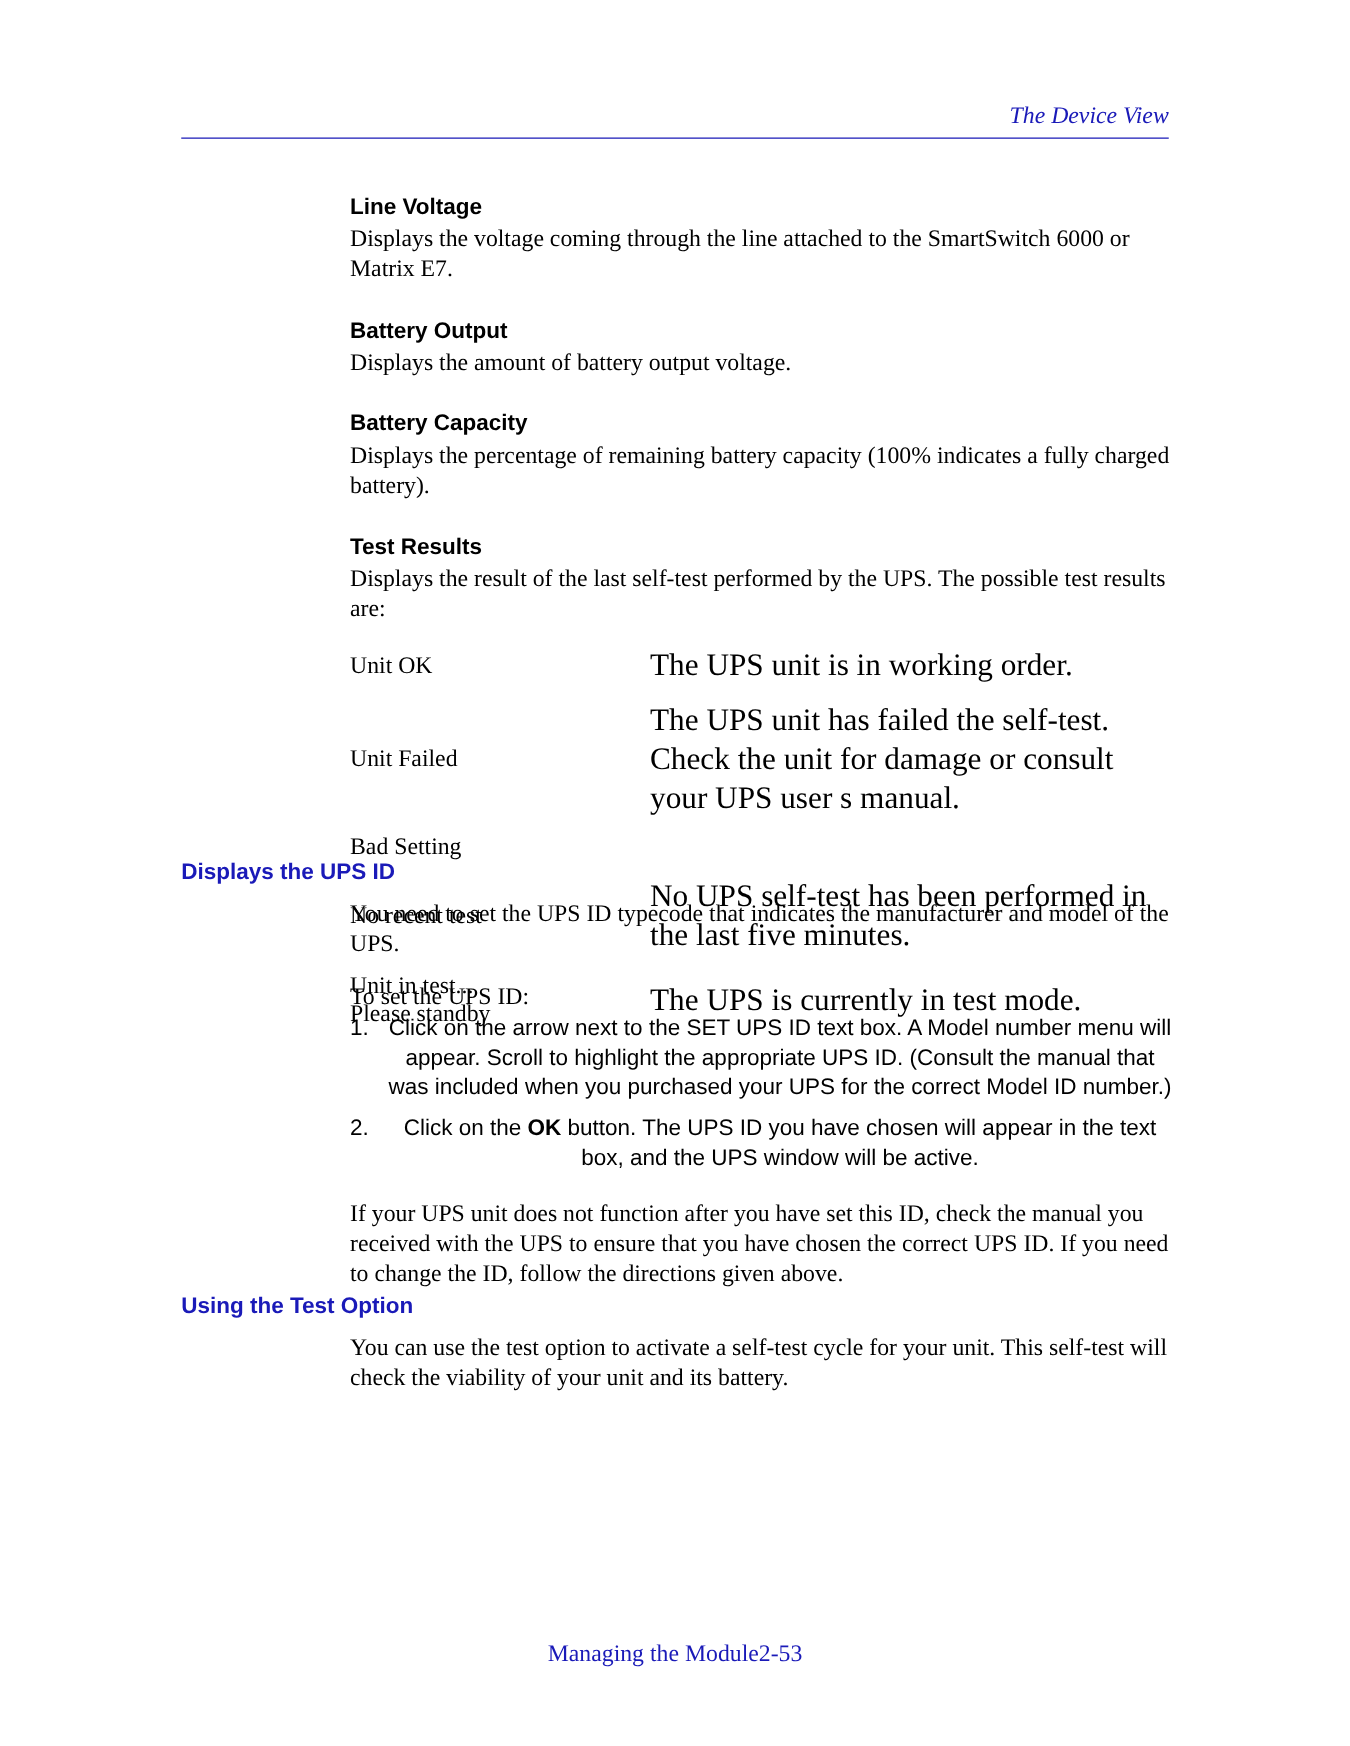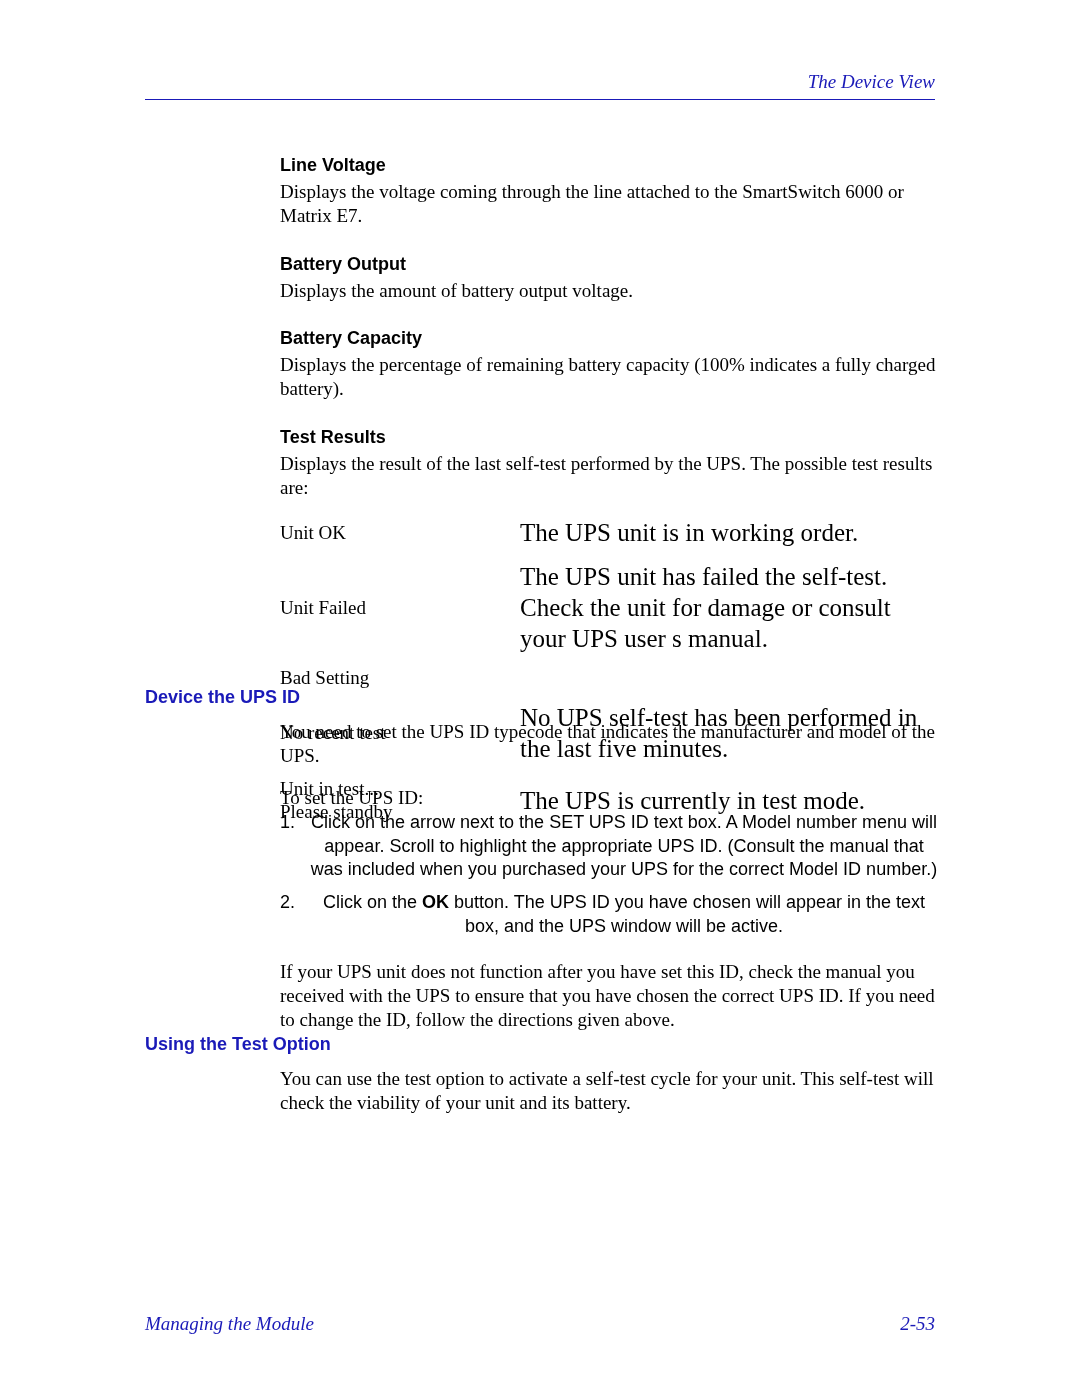--- a/index.html
+++ b/index.html
@@ -10,21 +10,21 @@
     color: #000;
   }
   .page {
     width: 1080px;
     height: 1397px;
     position: relative;
     box-sizing: border-box;
   }
   .header-area {
     position: absolute;
-    top: 71px;
+    top: 82px;
     left: 145px;
     right: 145px;
   }
   .header-title {
     text-align: right;
     color: #1a1ab8;
     font-style: italic;
     font-family: "Times New Roman", Times, serif;
     font-size: 19px;
     padding-bottom: 6px;
@@ -120,22 +120,21 @@
   }
   .list-text .bold {
     font-weight: bold;
   }
   .footer {
     position: absolute;
     bottom: 62px;
     left: 145px;
     right: 145px;
     display: flex;
-    justify-content: space-between;
-    font-style: italic;
+    justify-content: center;
     color: #1a1ab8;
     font-family: "Times New Roman", Times, serif;
     font-size: 19px;
   }
 </style>
 </head>
 <body>
 
 <div class="page">
 
@@ -176,21 +175,21 @@
       </div>
       <div class="result-row">
         <div class="result-term" style="white-space:pre-line">Unit in test...
 Please standby</div>
         <div class="result-desc">The UPS is currently in test mode.</div>
       </div>
     </div>
 
   </div>
 
-  <div class="section-heading ups">Device the UPS ID</div>
+  <div class="section-heading ups">Displays the UPS ID</div>
 
   <div class="content-ups">
     <p class="body-text" style="margin-bottom:18px">You need to set the UPS ID typecode that indicates the manufacturer and model of the UPS.</p>
     <p class="body-text" style="margin-bottom:2px">To set the UPS ID:</p>
 
     <ol class="list">
       <li class="list-item">
         <span class="list-number">1.</span>
         <span class="list-text">Click on the arrow next to the SET UPS ID text box. A Model number menu will appear. Scroll to highlight the appropriate UPS ID. (Consult the manual that was included when you purchased your UPS for the correct Model ID number.)</span>
       </li>

